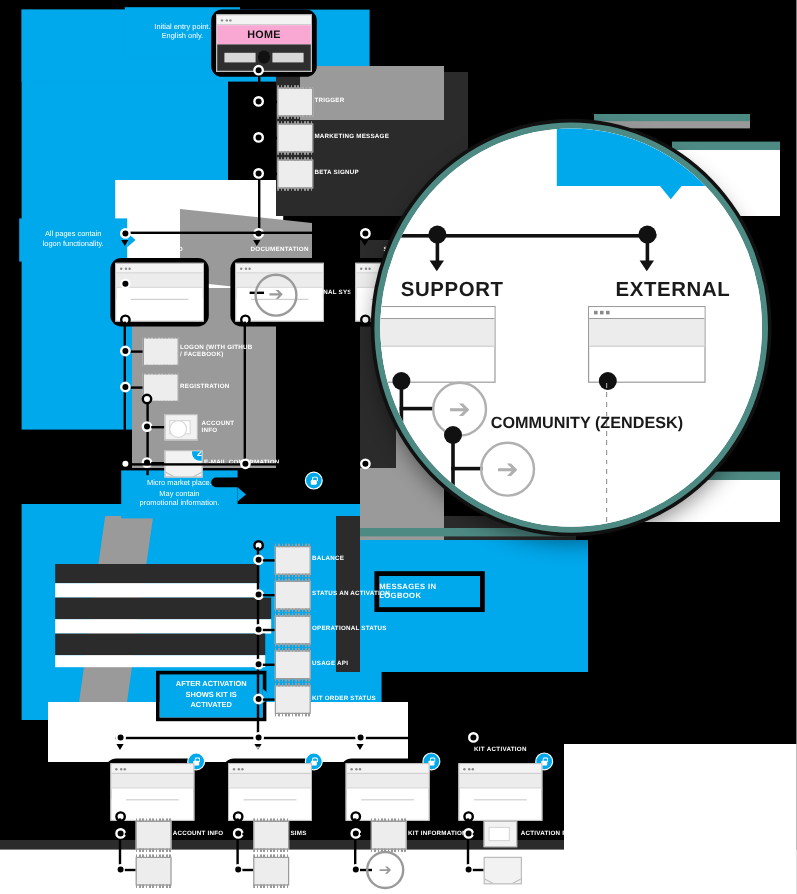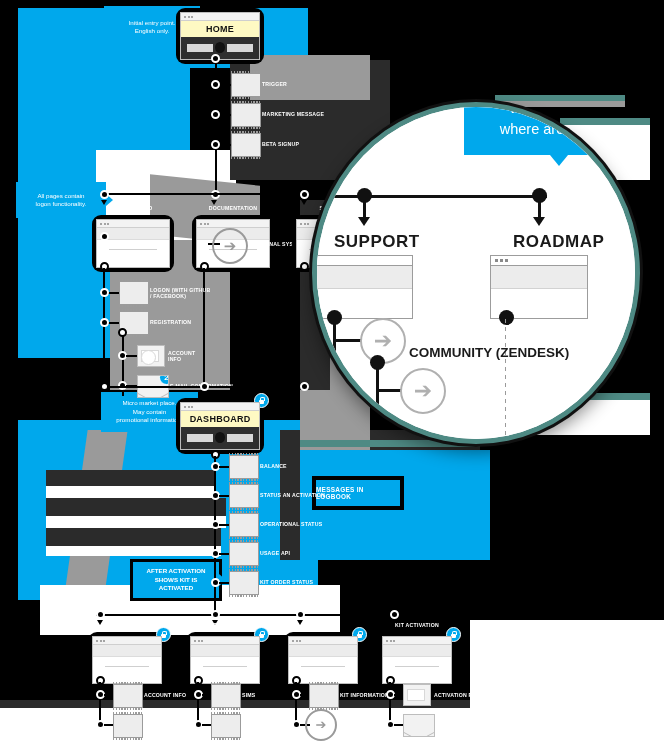--- a/index.html
+++ b/index.html
@@ -17,21 +17,21 @@
   
   .node{position:absolute;background:#000;border-radius:9px;padding:4px;}
   .win{background:#fff;border:1px solid #bdbdbd;position:relative;}
   .win .tbar{height:7px;background:#f3f3f3;border-bottom:1px solid #cfcfcf;display:flex;align-items:center;gap:1.5px;padding-left:3px;}
   .win .tbar i{width:2px;height:2px;background:#8a8a8a;display:block;border-radius:50%;}
   .win .band{height:11px;background:#ececec;border-bottom:1px solid #dcdcdc;}
   .win .body{background:#fff;}
   .win .rule{height:1px;background:#cfcfcf;margin:9px 12px 0 12px;}
   .wtitle{position:absolute;left:0;right:0;top:-10px;text-align:center;color:#fff;
           font-size:5.2px;font-weight:700;letter-spacing:.25px;white-space:nowrap;}
-  .wtitle.big{font-size:9px;color:#111;background:#fef9c3;position:static;padding:3px 0;}
+  .wtitle.big{font-size:9px;color:#111;background:#f9a8d4;position:static;padding:3px 0;}
 
   .lock{position:absolute;right:-5px;top:-5px;width:13px;height:13px;border-radius:50%;
         background:#00a8ec;border:1.6px solid #fff;}
   .lock:before{content:"";position:absolute;left:4px;top:5.5px;width:5px;height:4.5px;background:#fff;border-radius:1px;}
   .lock:after{content:"";position:absolute;left:5px;top:2.5px;width:3px;height:3px;border:1.2px solid #fff;border-bottom:none;border-radius:2px 2px 0 0;}
 
   
   .doc{position:absolute;width:28px;height:22px;background:#ededed;border:1px solid #9b9b9b;}
   .doc:before,.doc:after{content:"";position:absolute;left:-1px;right:-1px;height:3px;
      background:repeating-linear-gradient(90deg,#9b9b9b 0 1.4px,transparent 1.4px 2.8px);}
@@ -305,33 +305,20 @@
   <span class="lbl" style="left:170px;top:383px;">E-MAIL CONFIRMATION</span>
 
   <div class="hline" style="left:104px;top:386px;width:200px;"></div>
   <div class="dot w" style="left:100px;top:382px;"></div>
   <div class="dot" style="left:200px;top:382px;"></div>
   <div class="dot" style="left:300px;top:382px;"></div>
   <div class="arrowdn" style="left:211px;top:392px;"></div>
 
   <div class="node" style="left:176px;top:398px;width:80px;">
     <span class="lock"></span>
-    <div class="win">
-      <div class="tbar">
-          <i></i>
-          <i></i>
-          <i></i>
-        </div>
-      <div class="wtitle big">DASHBOARD</div>
-      <div class="body" style="height:22px;background:#2f2f2f;position:relative;">
-        <div style="position:absolute;left:6px;top:7px;width:26px;height:8px;background:#d8d8d8;"></div>
-        <div style="position:absolute;right:6px;top:7px;width:26px;height:8px;background:#d8d8d8;"></div>
-        <div style="position:absolute;left:50%;margin-left:-5px;top:5px;width:10px;height:11px;background:#111;border-radius:50%;"></div>
-      </div>
-    </div>
   </div>
   <div class="dot w" style="left:211px;top:450px;"></div>
   <div class="vline" style="left:214px;top:456px;height:156px;"></div>
 
   <div class="dot" style="left:211px;top:462px;"></div>
   <div class="hline" style="left:219px;top:466px;width:11px;"></div>
   <div class="doc" style="left:229px;top:455px;"></div>
   <span class="lbl" style="left:260px;top:463px;">BALANCE</span>
 
   <div class="dot" style="left:211px;top:491px;"></div>
@@ -471,22 +458,20 @@
   <div class="dot" style="left:386px;top:720px;"></div>
   <div class="hline" style="left:394px;top:724px;width:10px;"></div>
   <div class="env" style="left:403px;top:714px;"></div>
   <span class="lbl" style="left:436px;top:718px;">API PROVISION
 IDENTITY / SENSOR</span>
 
   <div class="mag" style="left:312px;top:102px;width:318px;height:332px;">
     <div class="maginner">
 
       <div class="m-call" style="left:147px;top:-24px;width:190px;height:72px;">
-        <span style="white-space:pre-line">What is already
-where are we goin</span>
         <span class="tl"></span>
       </div>
 
       <div class="m-h" style="left:-40px;top:88px;width:270px;"></div>
       <div class="m-dot" style="left:40px;top:81px;"></div>
       <div class="m-dot" style="left:215px;top:81px;"></div>
       <div class="m-v" style="left:46px;top:90px;height:22px;"></div>
       <div class="m-v" style="left:221px;top:90px;height:22px;"></div>
       <div class="m-arw" style="left:41px;top:110px;"></div>
       <div class="m-arw" style="left:216px;top:110px;"></div>
@@ -496,21 +481,21 @@
         <div class="tb">
             <i></i>
           </div>
         <div class="bd2"></div>
       </div>
       <div class="m-dot" style="left:10px;top:203px;"></div>
       <div class="m-v" style="left:16px;top:212px;height:73px;"></div>
       <div class="m-h" style="left:16px;top:232px;width:0;"></div>
       <div class="m-h" style="left:16px;top:234px;width:0;"></div>
 
-      <span class="m-lbl" style="left:196px;top:125px;font-size:17px;letter-spacing:.5px;">ROADMAP</span>
+      <span class="m-lbl" style="left:196px;top:125px;font-size:17px;letter-spacing:.5px;">EXTERNAL</span>
       <div class="m-win" style="left:173px;top:148px;width:96px;height:62px;">
         <div class="tb">
             <i></i>
             <i></i>
             <i></i>
           </div>
         <div class="bd2"></div>
       </div>
       <div class="m-dot" style="left:182px;top:203px;"></div>
       <div class="m-vd" style="left:188px;top:212px;height:128px;"></div>

